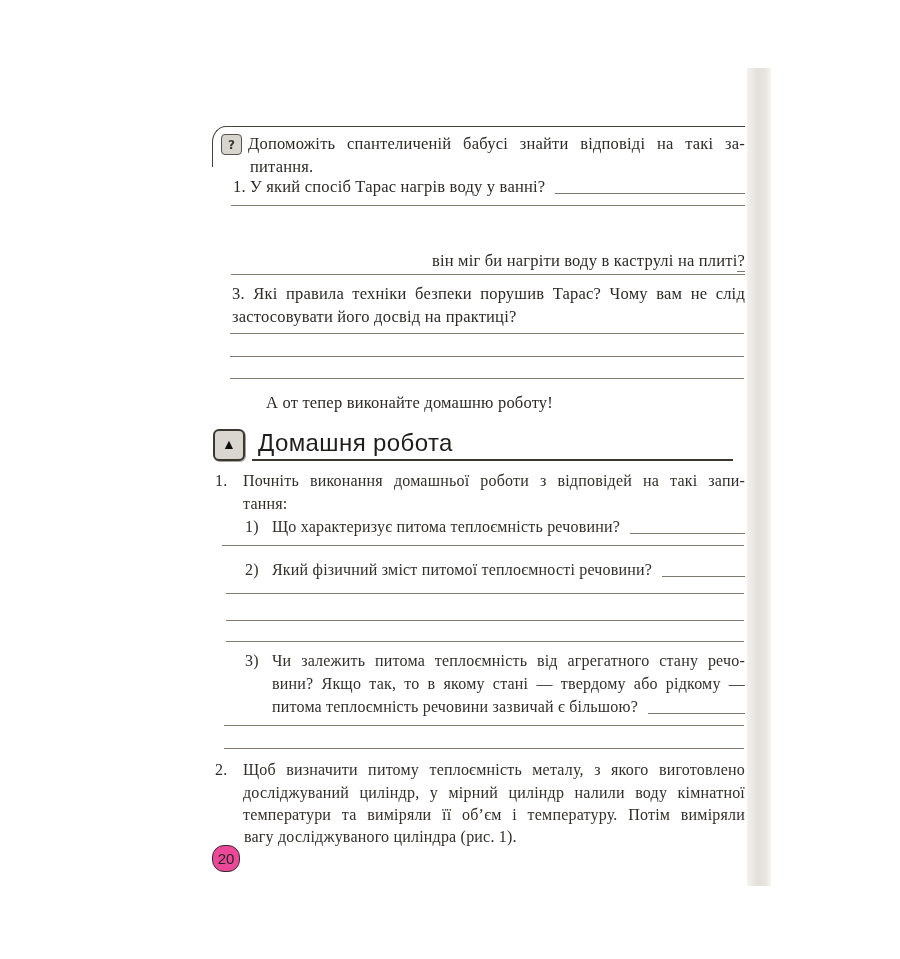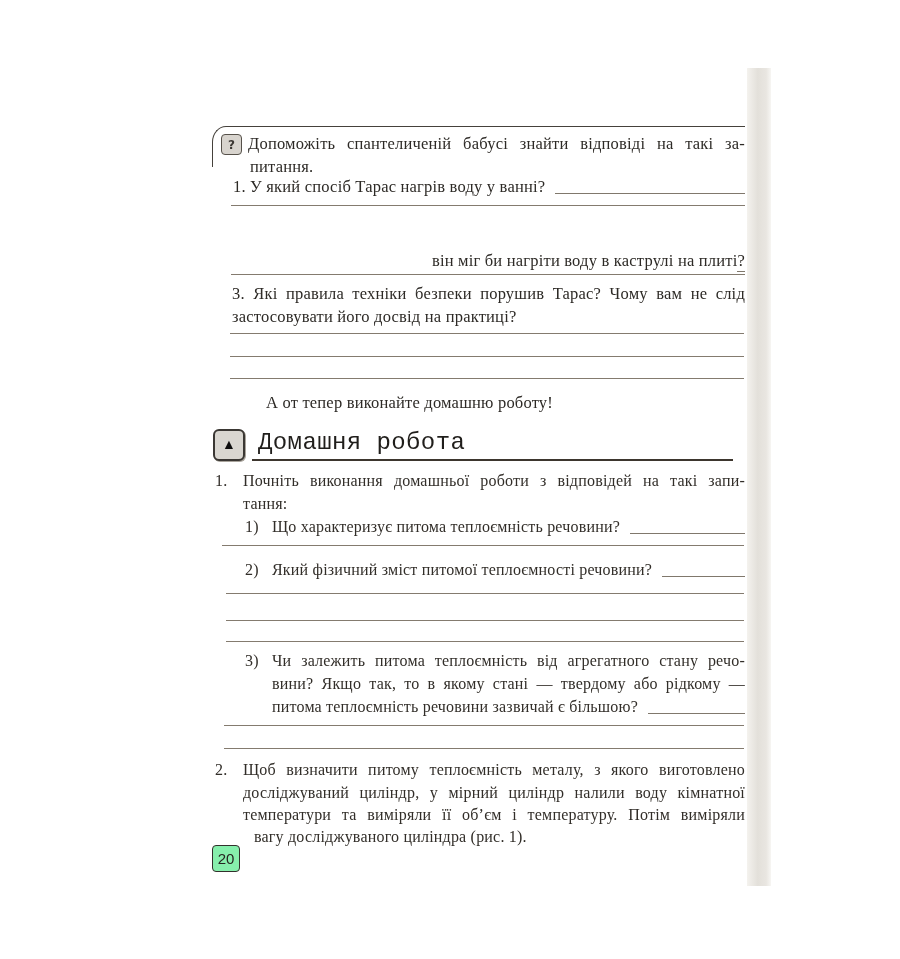--- a/index.html
+++ b/index.html
@@ -40,27 +40,27 @@
   }
   .hw-icon{
     position:absolute;left:213px;top:429px;width:28px;height:28px;
     background:#d9d6d0;border:2px solid #3a3733;border-radius:6px;
     display:flex;align-items:center;justify-content:center;
     font-size:14px;color:#0d0d0d;
     box-shadow:1px 1px 0 #a9a49c;
   }
   .hw-title{
     position:absolute;left:258px;top:429px;
-    font-family:Liberation Mono, monospace;
+    font-family:Liberation Sans, sans-serif;
     font-size:24px;line-height:28px;color:#201e1b;letter-spacing:0.4px;
   }
   .hw-underline{position:absolute;left:252px;top:459px;width:481px;height:0;border-bottom:2.2px solid #3d362e;}
   .page-badge{
     position:absolute;left:212px;top:845px;width:26px;height:25px;
-    background:#86efac;border:1.8px solid #33302c;border-radius:4px;
+    background:#ec4899;border:1.8px solid #33302c;border-radius:12px;
     display:flex;align-items:center;justify-content:center;
     font-family:"Liberation Sans",sans-serif;font-size:15px;color:#262420;
   }
 </style>
 </head>
 <body>
 
 <div class="page">
 
   <div class="paper-edge"></div>
@@ -128,17 +128,17 @@
   </div>
   <div class="rule" style="left:224px;top:725px;width:520px;"></div>
   <div class="rule" style="left:224px;top:748px;width:520px;"></div>
 
   <div class="t" style="left:215px;top:760px;width:530px;">
     <span class="marker">2.</span>
     <div class="mtext just">Щоб визначити питому теплоємність металу, з якого виготовлено</div>
   </div>
   <div class="t just" style="left:243px;top:805px;width:502px;">температури та виміряли її об’єм і температуру. Потім виміряли</div>
   <div class="t just" style="left:243px;top:783px;width:502px;">досліджуваний циліндр, у мірний циліндр налили воду кімнатної</div>
-  <div class="t" style="left:254px;top:827px;">вагу досліджуваного циліндра (рис. 1).</div>
+  <div class="t" style="left:244px;top:827px;">вагу досліджуваного циліндра (рис. 1).</div>
 
   <div class="page-badge">20</div>
 
 </div>
 
 </body></html>

